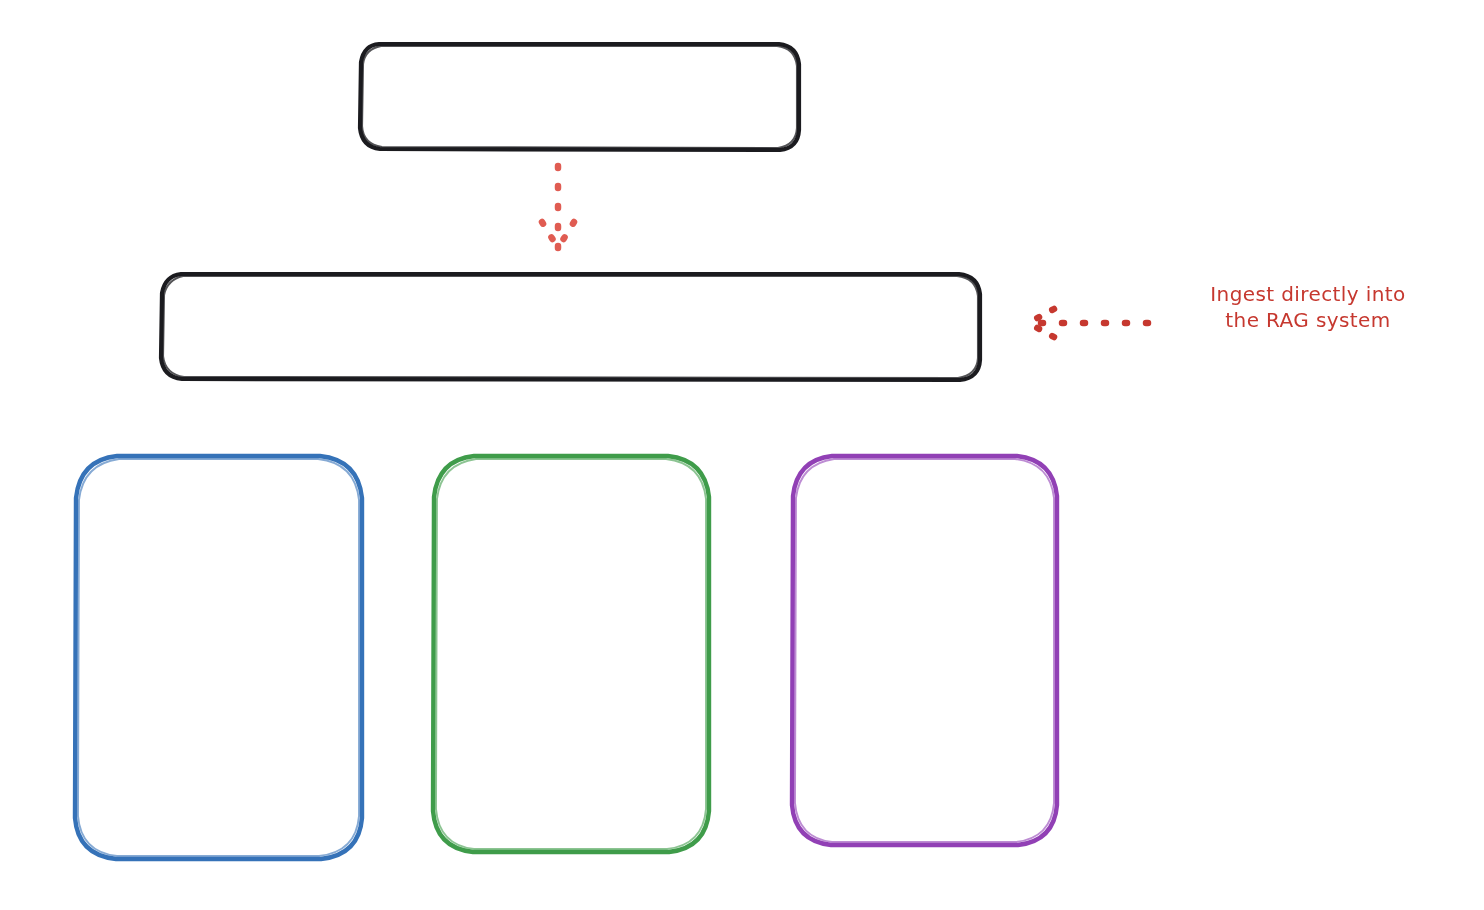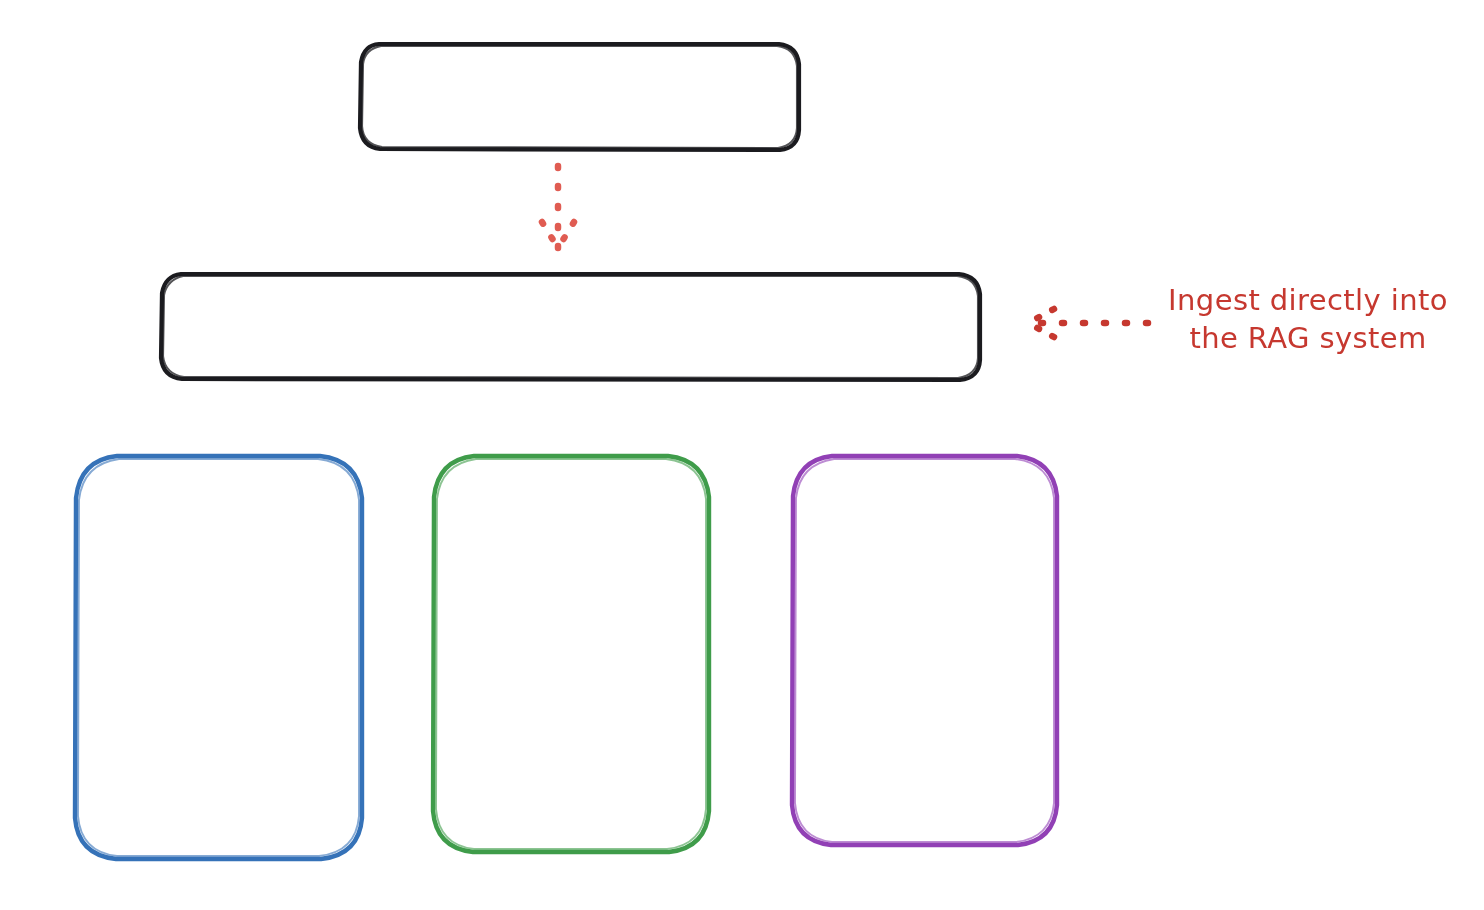--- a/index.html
+++ b/index.html
@@ -103,21 +103,21 @@
 
   
   #ingest-annotation {
     position: absolute;
     left: 1148px;
     top: 281px;
     width: 320px;
     color: #c6382f;
     font-family: "DejaVu Sans", sans-serif;
     font-weight: 400;
-    font-size: 29px;
+    font-size: 20px;
     line-height: 1.32;
     letter-spacing: 0.4px;
     text-align: center;
     white-space: pre-line;
   }
 
   
   #agent-to-rag-arrow {
     position: absolute;
     left: 512px;

